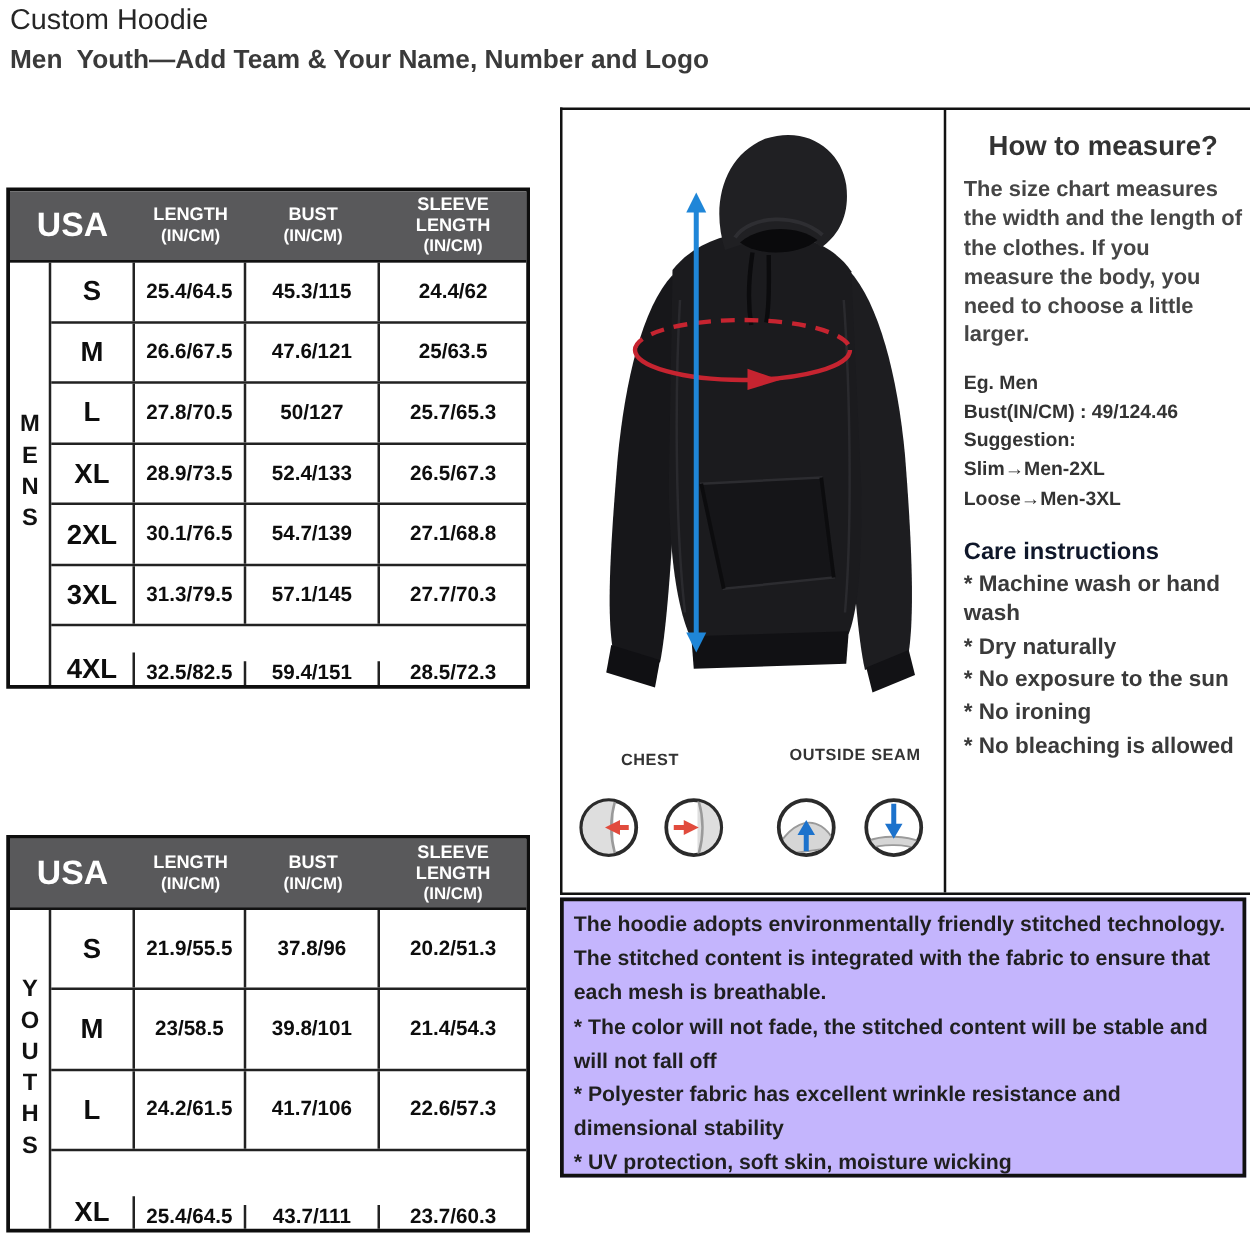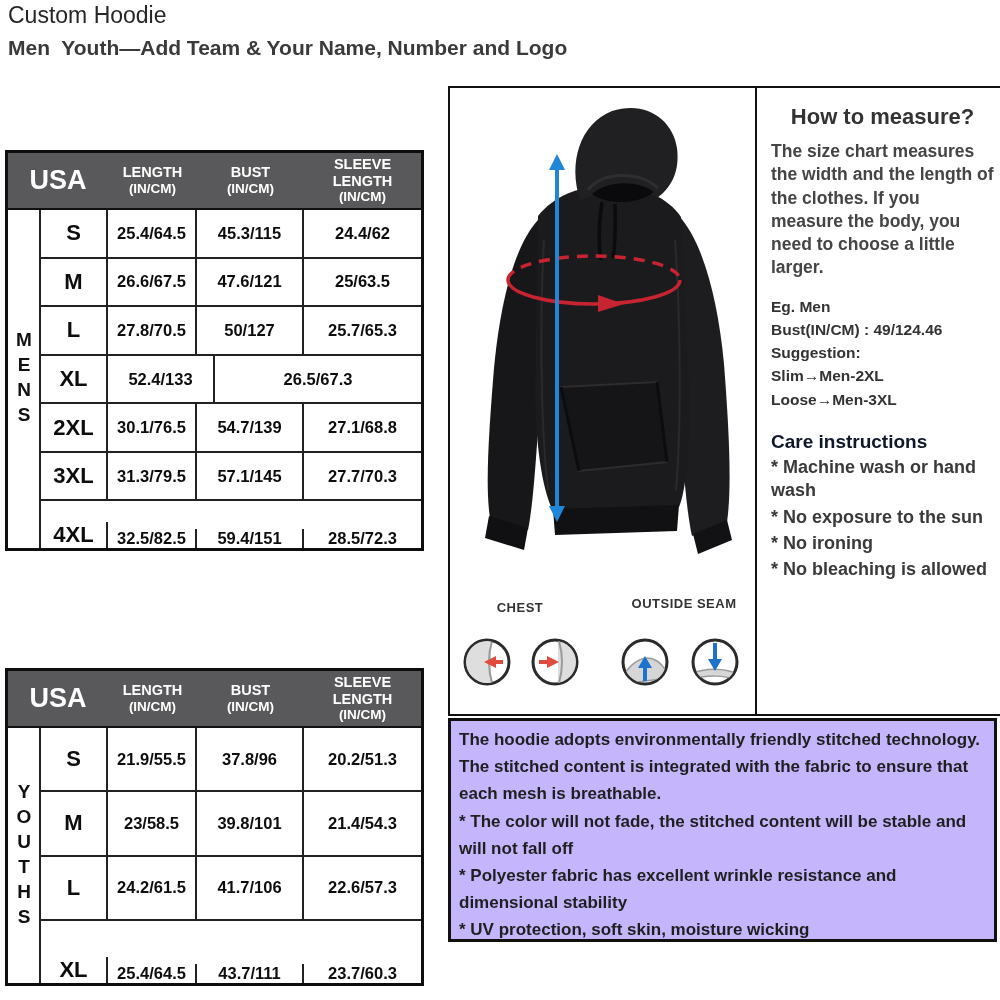--- a/index.html
+++ b/index.html
@@ -102,20 +102,21 @@
         <div class="cell c-slv">25/63.5</div>
       </div>
       <div class="st-row">
         <div class="cell c-size">L</div>
         <div class="cell c-len">27.8/70.5</div>
         <div class="cell c-bust">50/127</div>
         <div class="cell c-slv">25.7/65.3</div>
       </div>
       <div class="st-row">
         <div class="cell c-size">XL</div>
+        <div class="cell c-len">28.9/73.5</div>
         <div class="cell c-bust">52.4/133</div>
         <div class="cell c-slv">26.5/67.3</div>
       </div>
       <div class="st-row">
         <div class="cell c-size">2XL</div>
         <div class="cell c-len">30.1/76.5</div>
         <div class="cell c-bust">54.7/139</div>
         <div class="cell c-slv">27.1/68.8</div>
       </div>
       <div class="st-row">
@@ -289,20 +290,21 @@
     <div id="measure-body">The size chart measures the width and the length of the clothes.  If you measure the body, you need to choose a little larger.</div>
     <div id="measure-example">
       <div>Eg. Men</div>
       <div>Bust(IN/CM) : 49/124.46</div>
       <div>Suggestion:</div>
       <div>Slim→Men-2XL</div>
       <div>Loose→Men-3XL</div>
     </div>
     <div id="care-heading">Care instructions</div>
     <div class="care-item">* Machine wash or hand wash</div>
+    <div class="care-item">* Dry naturally</div>
     <div class="care-item">* No exposure to the sun</div>
     <div class="care-item">* No ironing</div>
     <div class="care-item">* No bleaching is allowed</div>
   </div>
 </div>
 
 <div class="abs" id="description-box">
   <div class="desc-line">The hoodie adopts environmentally friendly stitched technology. The stitched content is integrated with the fabric to ensure that each mesh is breathable.</div>
   <div class="desc-line">* The color will not fade, the stitched content will be stable and will not fall off</div>
   <div class="desc-line">* Polyester fabric has excellent wrinkle resistance and dimensional stability</div>

